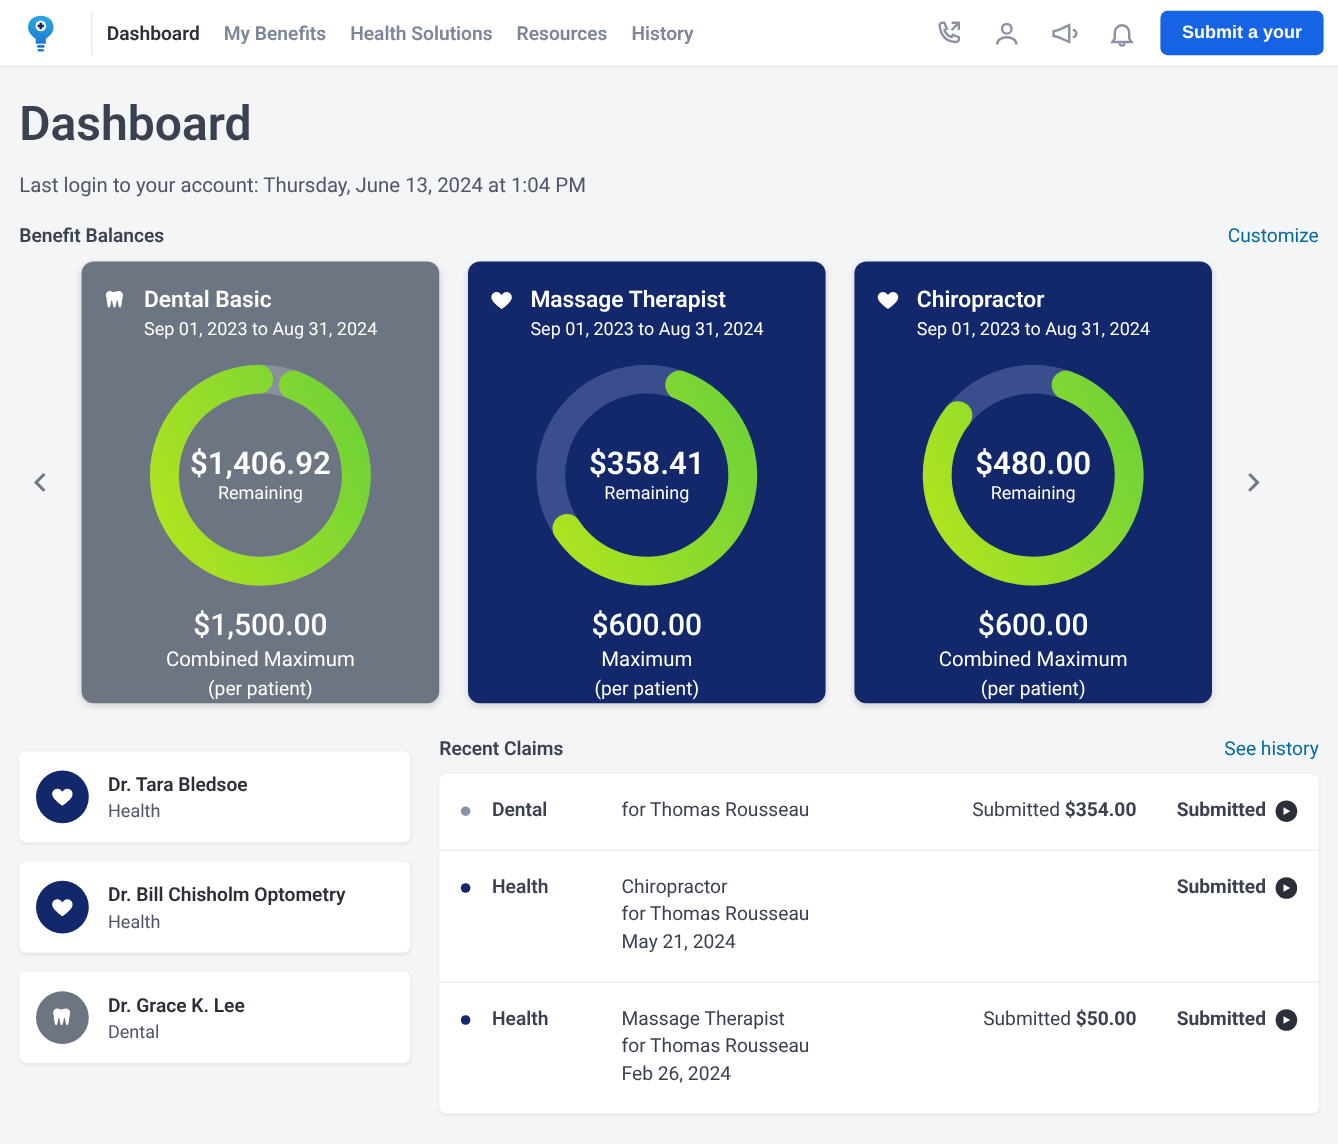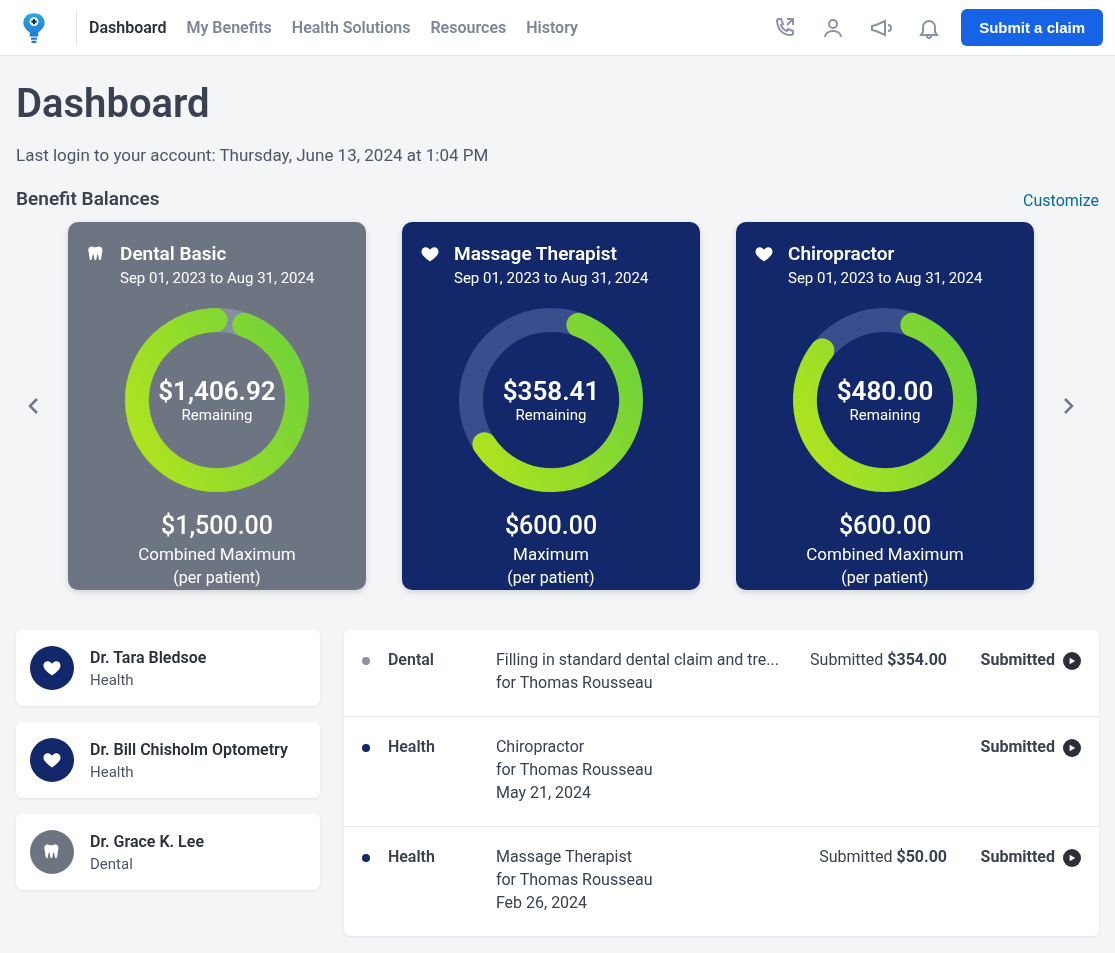--- a/index.html
+++ b/index.html
@@ -44,31 +44,31 @@
 
   
   .page { padding: 24px 16px 0 16px; }
   .page-title { font-size: 40px; font-weight: 600; color: #3a4252; margin-bottom: 18px; }
   .last-login { font-size: 17px; color: #4d5568; margin-bottom: 22px; }
 
   .section-head {
     display: flex; justify-content: space-between; align-items: flex-end;
     margin-bottom: 12px;
   }
-  .section-head h2 { font-size: 19px; font-weight: 600; color: #3a4252; }
+  .section-head h2 { font-size: 16px; font-weight: 600; color: #3a4252; }
   .link { color: #0369a1; font-size: 16px; cursor: pointer; }
 
   
   .carousel {
     display: flex; align-items: center; gap: 16px; margin-bottom: 28px;
   }
   .chev {
     width: 36px; height: 36px; color: #6f7788; cursor: pointer; display:flex;align-items:center;justify-content:center;
   }
-  .cards { display: flex; gap: 36px; justify-content: space-between; }
+  .cards { display: flex; gap: 24px; justify-content: space-between; }
   .card {
     width: 298px; height: 368px; border-radius: 10px;
     padding: 20px 18px 18px 18px; color: #fff;
     display: flex; flex-direction: column; align-items: center;
     box-shadow: 0 2px 6px rgba(0,0,0,0.15);
   }
   .card.grey { background: #6d7482; }
   .card.navy { background: #12286b; }
   .card-head { width: 100%; display: flex; gap: 12px; margin-bottom: 8px; }
   .card-icon { width: 22px; height: 22px; flex-shrink: 0; margin-top: 2px; }
@@ -186,21 +186,21 @@
           <path d="M19 9a3 3 0 0 1 0 6"></path>
       </svg>
     </span>
     <span class="ticon">
       <svg viewBox="0 0 24 24" width="24" height="24" fill="none" stroke="currentColor" stroke-width="2">
         <path d="M6 16V11a6 6 0 1 1 12 0v5l2 3H4l2-3Z"></path>
           <path d="M10 20a2 2 0 0 0 4 0"></path>
       </svg>
     </span>
   </div>
-  <button class="submit-btn">Submit a claim</button>
+  <button class="submit-btn">Submit a your</button>
 </div>
 
 <div class="page">
   <h1 class="page-title">Dashboard</h1>
   <div class="last-login">Last login to your account: Thursday, June 13, 2024 at 1:04 PM</div>
 
   <div class="section-head">
     <h2>Benefit Balances</h2>
     <span class="link">Customize</span>
   </div>
@@ -356,26 +356,29 @@
             </div>
       <div>
         <div class="again-name">Dr. Grace K. Lee</div>
         <div class="again-cat">Dental</div>
       </div>
     </div>
   </div>
     </div>
 
     <div class="col-right">
+      <div class="section-head">
+        <h2>Recent Claims</h2>
+        <span class="link">See history</span>
+      </div>
       <div class="claims-card" id="claims">
     <div class="claim-row">
       <div class="dot grey"></div>
       <div class="claim-cat">Dental</div>
       <div class="claim-body">
-        <div class="line">Filling in standard dental claim and tre...</div>
         <div class="line">for Thomas Rousseau</div>
       </div>
       <div class="claim-amt">
         <span>Submitted</span>
         <strong>$354.00</strong>
       </div>
       <div class="claim-status">
         <span>Submitted</span>
         <span class="play">
           <svg viewBox="0 0 10 10">

